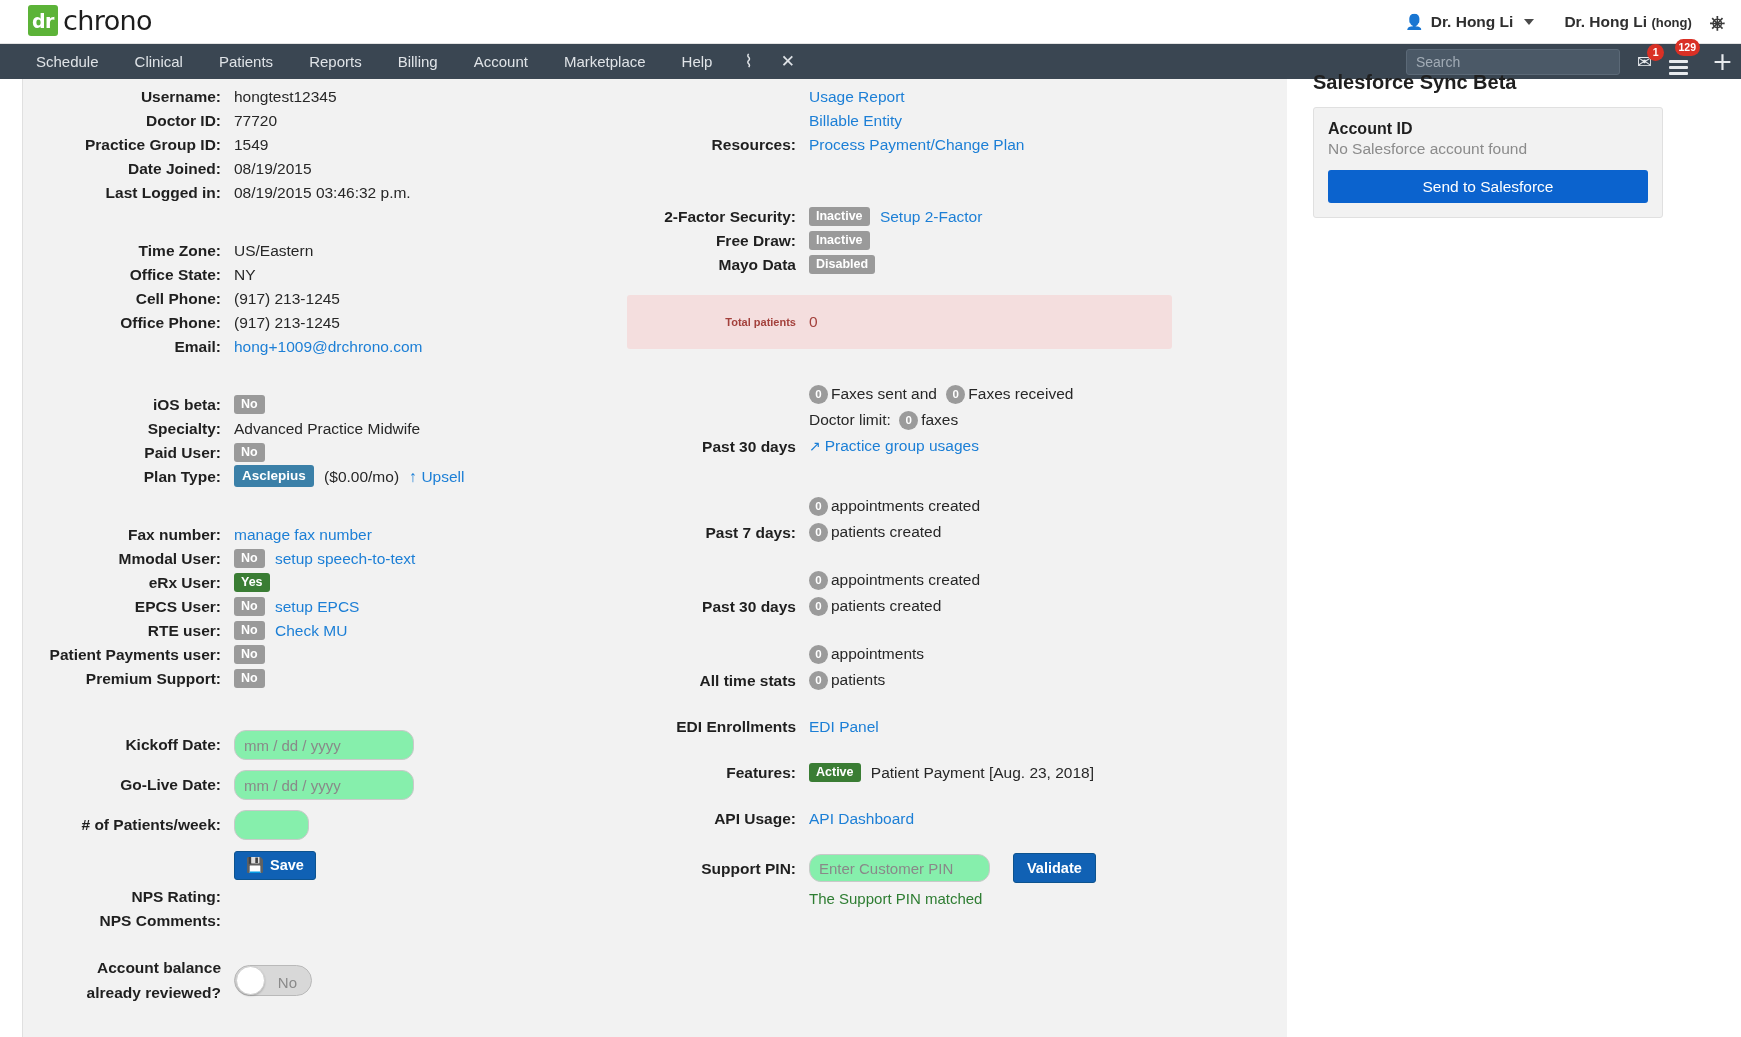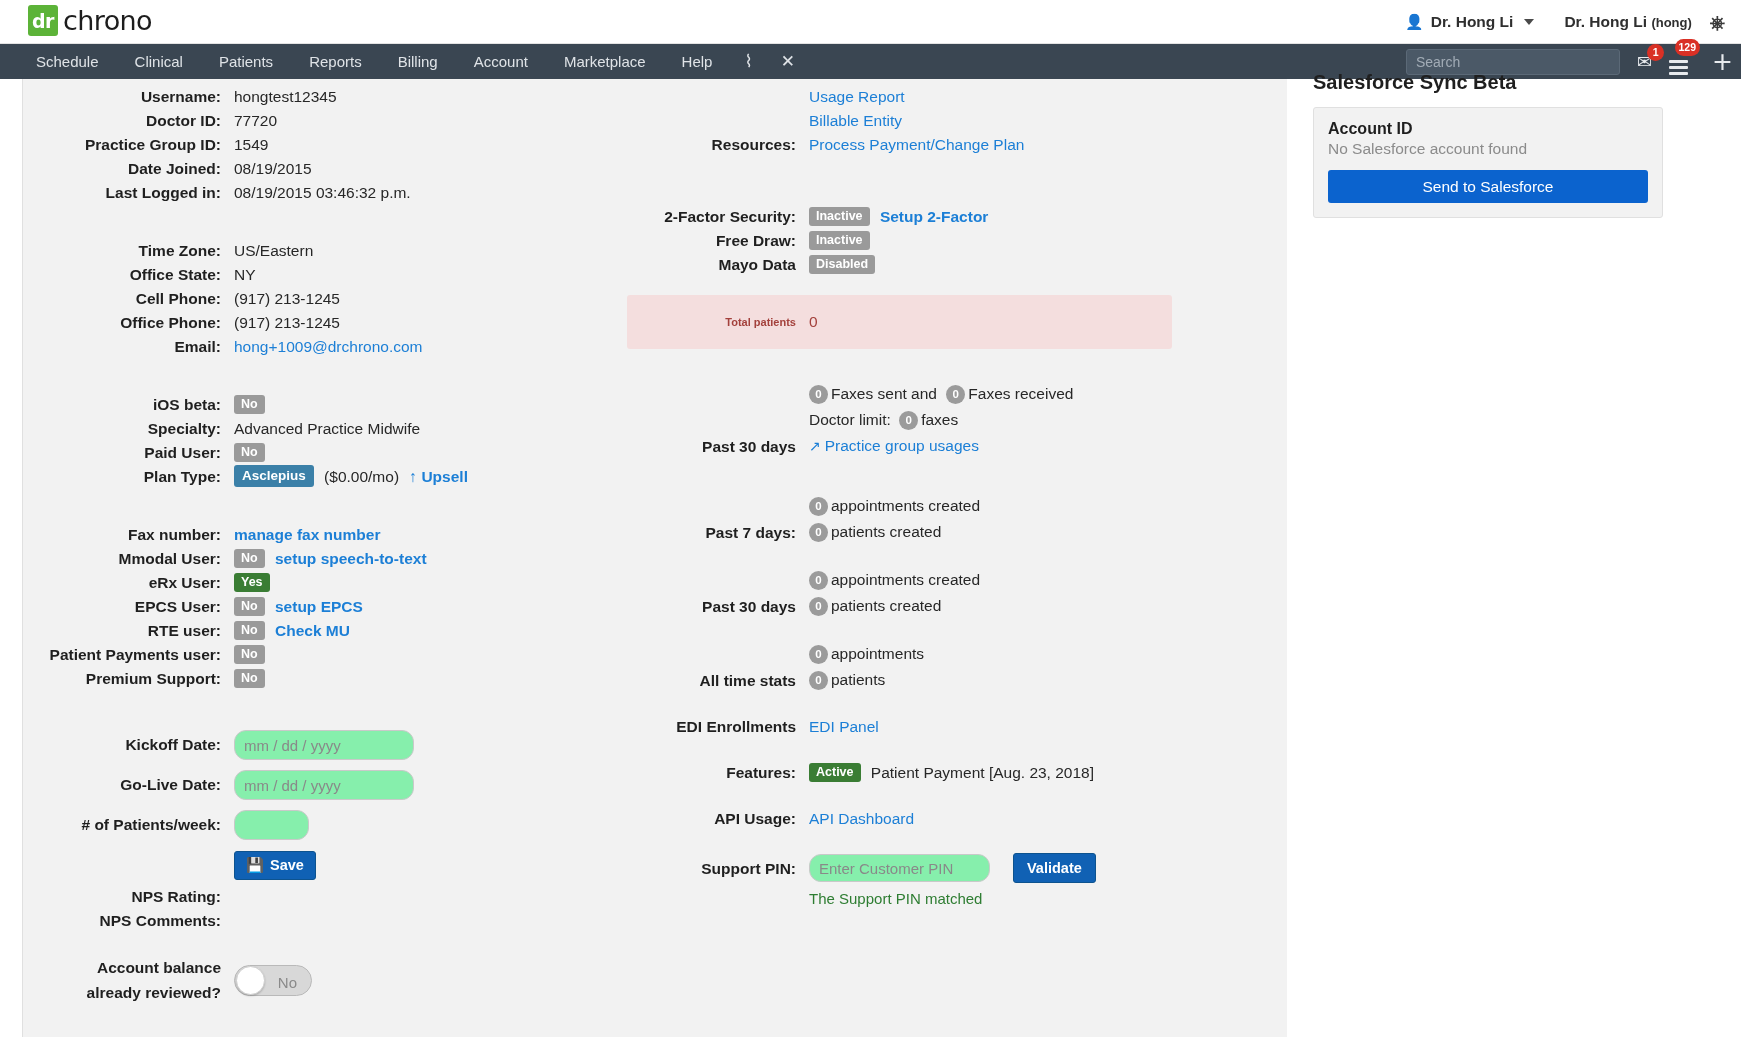--- a/index.html
+++ b/index.html
@@ -107,21 +107,21 @@
     border-left: 1px solid #dededeee;
   }
 
   .row { display: flex; align-items: flex-end; }
   .lbl {
     text-align: right; font-weight: bold; font-size: 15.5px;
     color: #1f1f1f; padding-right: 13px; line-height: 24px;
   }
   .val { font-size: 15.5px; color: #272727; line-height: 24px; }
   a.lnk { color: #1c7fd6; text-decoration: none; font-size: 15.5px; }
-  .lnk-b { font-weight: bold; }
+  .lnk-b { font-weight: normal; }
 
   .badge {
     display: inline-block; background: #9a9a9a; color: #fff;
     font-size: 12.5px; font-weight: bold; padding: 3px 7px 3px 7px;
     border-radius: 3px; line-height: 1.05; vertical-align: 2px;
     font-family: "Liberation Sans", sans-serif;
   }
   .badge.green { background: #3a7d34; }
   .badge.blue  { background: #3b80a8; font-size: 13.5px; padding: 4px 8px; }
 

